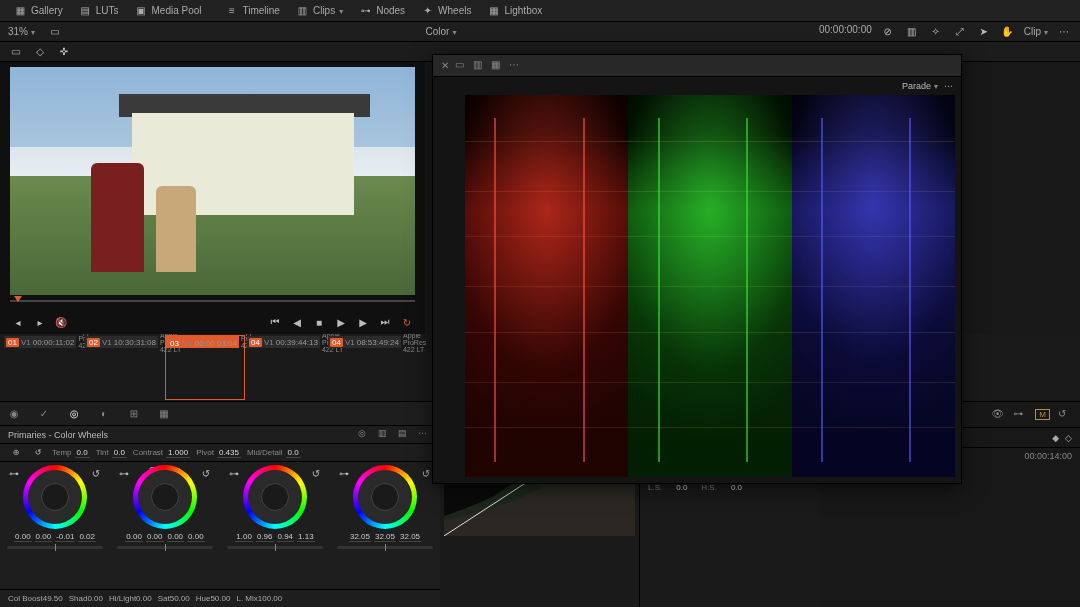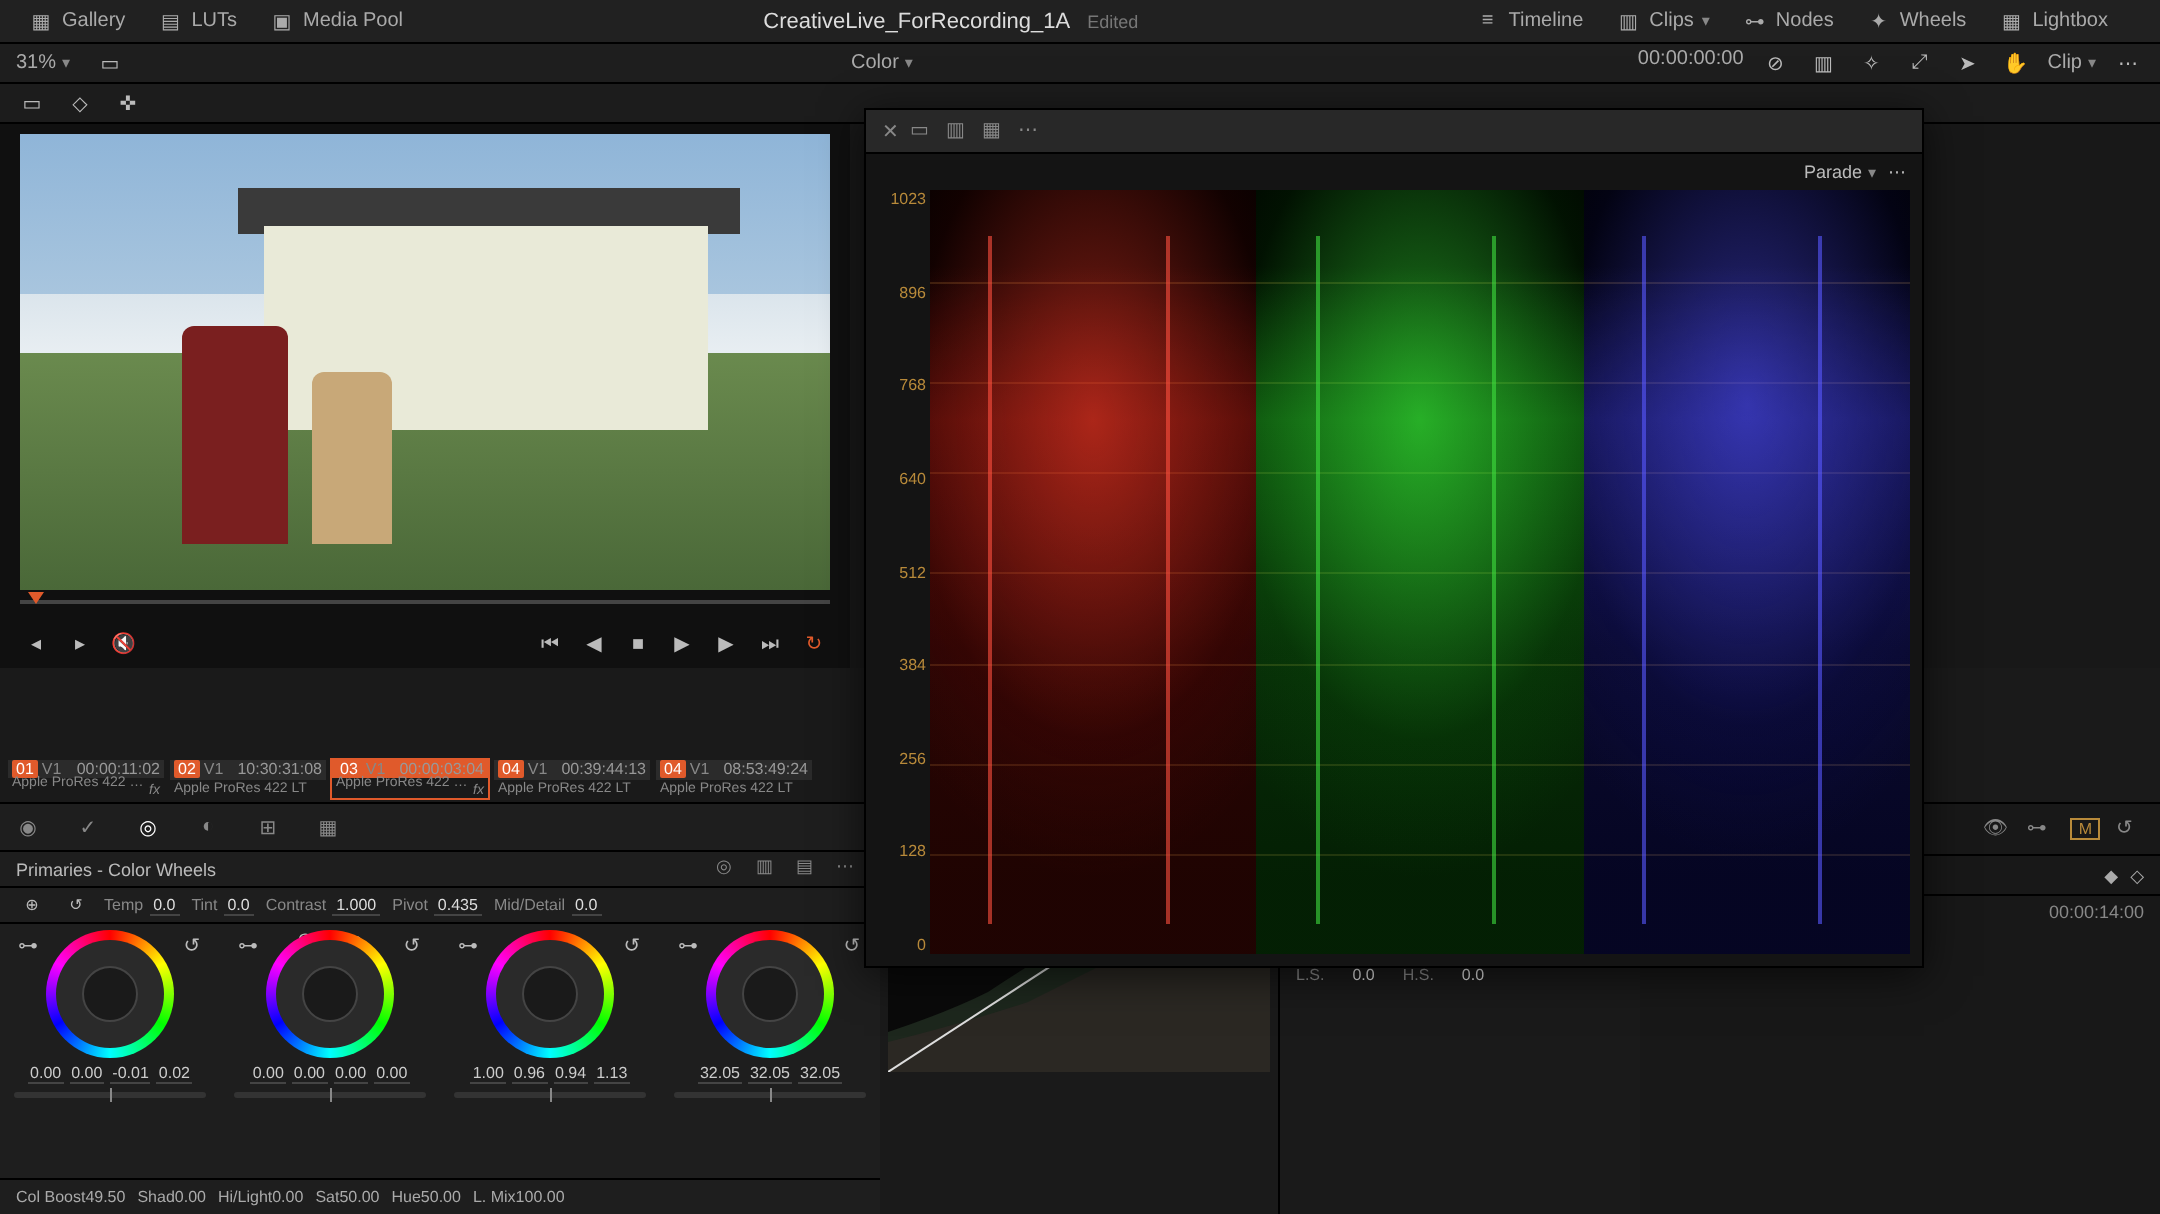--- a/index.html
+++ b/index.html
@@ -36,21 +36,21 @@
 .vctrl .left, .vctrl .right { display: flex; gap: 6px; }
 .icobtn { width: 16px; height: 16px; color: #bbb; cursor: pointer; display: flex; align-items: center; justify-content: center; }
 .icobtn.loop { color: #e05a2b; }
 .scrub { position: absolute; bottom: 28px; left: 10px; right: 10px; height: 10px; }
 .scrub .track { height: 2px; background: #444; position: relative; top: 4px; }
 .scrub .handle { position: absolute; left: 4px; top: 0; width: 0; height: 0; border-left: 4px solid transparent; border-right: 4px solid transparent; border-top: 6px solid #e05a2b; }
 
 .rightpane { flex: 1; background: #181818; position: relative; }
 
 .clipstrip { height: 68px; background: #1a1a1a; display: flex; padding: 2px 4px; gap: 3px; border-bottom: 1px solid #000; overflow: hidden; }
-.clip { width: 78px; display: flex; flex-direction: column; margin-top: 44px; }
+.clip { width: 78px; display: flex; flex-direction: row; }
 .clip .hdr { height: 12px; background: #2b2b2b; display: flex; align-items: center; padding: 0 2px; gap: 2px; font-size: 8px; }
 .clip .hdr .num { background: #e05a2b; color: #fff; padding: 0 2px; border-radius: 1px; }
 .clip .hdr .vi { color: #888; }
 .clip .hdr .tc { color: #999; flex: 1; text-align: right; }
 .clip .thumb { flex: 1; background: #333; }
 .clip .ft { height: 12px; font-size: 7px; color: #888; display: flex; align-items: center; padding: 0 2px; }
 .clip.sel { outline: 1px solid #e05a2b; }
 .clip.sel .hdr { background: #e05a2b; align-items: flex-end; }
 .thumb.t1 { background: linear-gradient(#c9b89a, #8a7050); }
 .thumb.t2 { background: radial-gradient(circle at 50% 50%, #f0e8d8 20%, #2a2a2a 60%); }
@@ -135,24 +135,20 @@
       </div>
     <div class="tb-btn">
         <span class="ico">▤</span>
         <span>LUTs</span>
       </div>
     <div class="tb-btn">
         <span class="ico">▣</span>
         <span>Media Pool</span>
       </div>
   </div>
-  <div class="title">
-    <span>CreativeLive_ForRecording_1A</span>
-    <span class="edited">Edited</span>
-  </div>
   <div class="grp">
     <div class="tb-btn">
         <span class="ico">≡</span>
         <span>Timeline</span>
       </div>
     <div class="tb-btn">
         <span class="ico">▥</span>
         <span>Clips</span>
         <span class="chev"></span>
       </div>
@@ -475,31 +471,20 @@
       <div class="sico">⋯</div>
     </div>
   </div>
   <div class="ssub">
     <div class="dropdown">
         <span>Parade</span>
         <span class="chev"></span>
       </div>
     <div class="sico">⋯</div>
   </div>
-  <div class="ylabels" id="ylabels">
-      <div>1023</div>
-      <div>896</div>
-      <div>768</div>
-      <div>640</div>
-      <div>512</div>
-      <div>384</div>
-      <div>256</div>
-      <div>128</div>
-      <div>0</div>
-    </div>
   <div class="sbody">
     <div class="gridh" style="top:12%"></div>
       <div class="gridh" style="top:25%"></div>
       <div class="gridh" style="top:37%"></div>
       <div class="gridh" style="top:50%"></div>
       <div class="gridh" style="top:62%"></div>
       <div class="gridh" style="top:75%"></div>
       <div class="gridh" style="top:87%"></div>
     <div class="parade">
       <div class="pchan r"></div>

